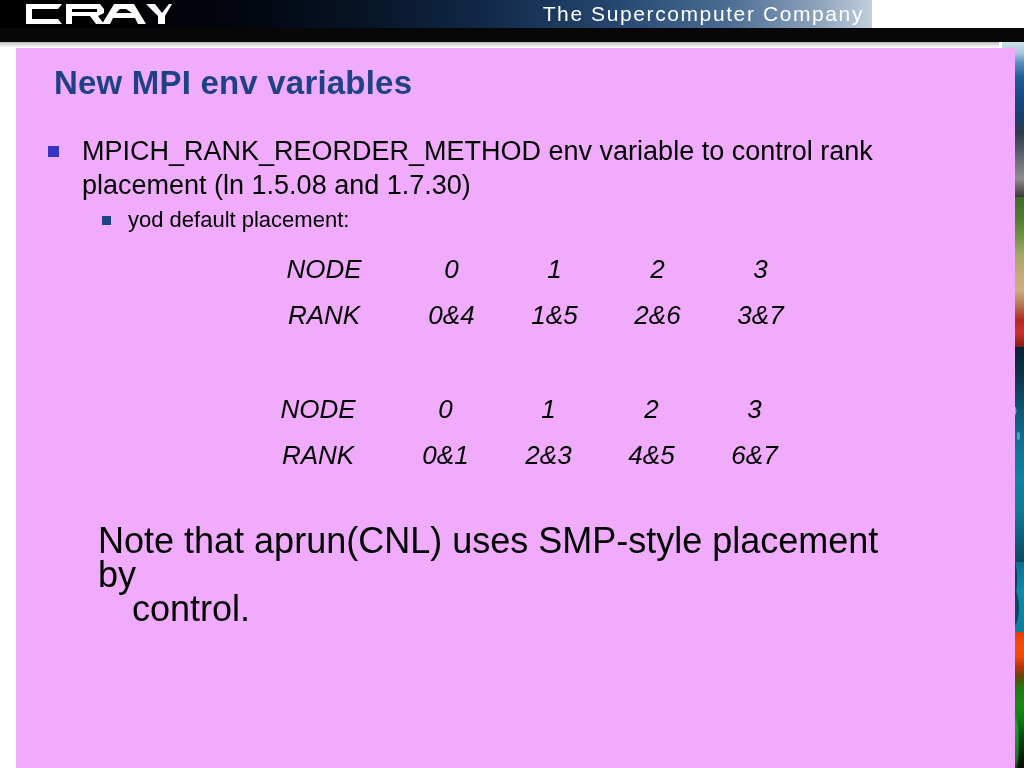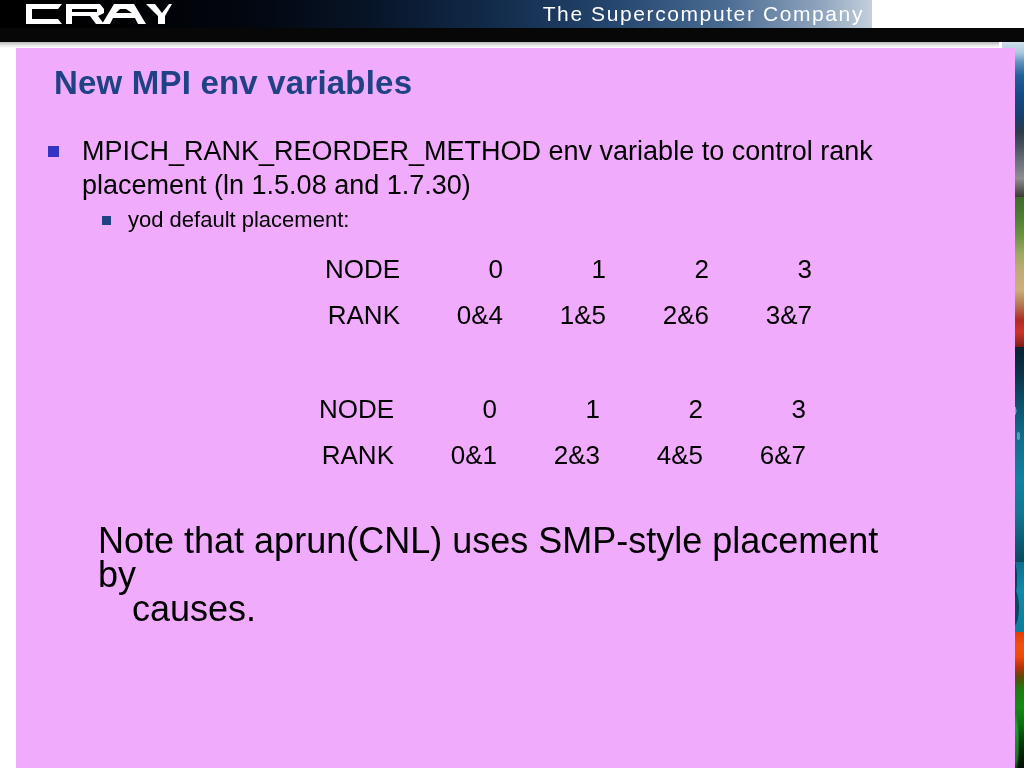--- a/index.html
+++ b/index.html
@@ -231,22 +231,23 @@
     margin-left: 232px;
     margin-top: 10px;
     border-collapse: collapse;
     font-size: 26px;
     color: #000000;
   }
   .rank-table.indent-b { margin-left: 226px; }
   .rank-table td {
     padding: 2px 0;
     line-height: 42px;
-    text-align: right;
+    text-align: center;
     white-space: nowrap;
+    font-style: italic;
   }
   .rank-table td.lbl { width: 152px; }
   .rank-table td.cell { width: 103px; }
 
   .spacer-gap { height: 38px; }
   .spacer-gap-2 { height: 40px; }
 
   .note {
     margin-left: 82px;
     margin-top: 6px;
@@ -342,18 +343,18 @@
         <td class="cell">4&amp;5</td>
         <td class="cell">6&amp;7</td>
       </tr>
     </tbody>
       </table>
 
     <div class="spacer-gap-2"></div>
 
     <div class="note">
       <span>Note that aprun(CNL) uses SMP-style placement by</span>
-      <span class="note-indent">causes.</span>
+      <span class="note-indent">control.</span>
     </div>
 
   </div>
 
 </div>
 
 </body></html>

